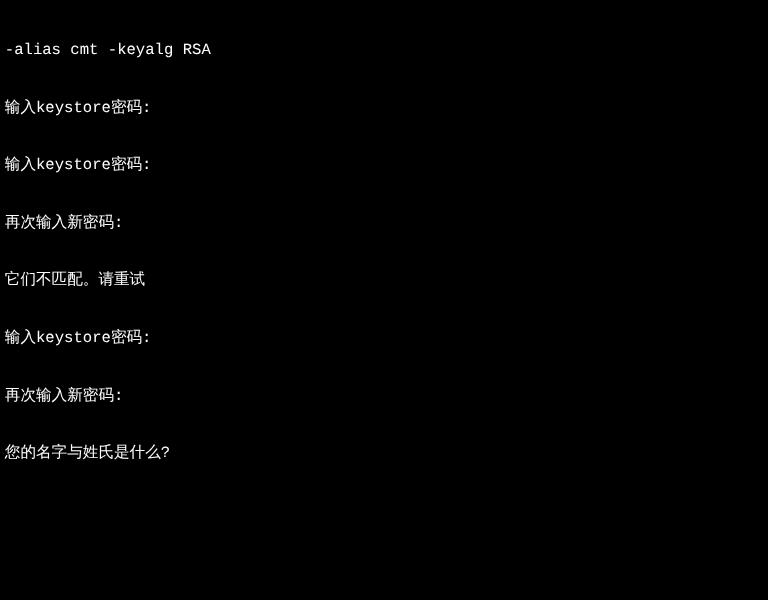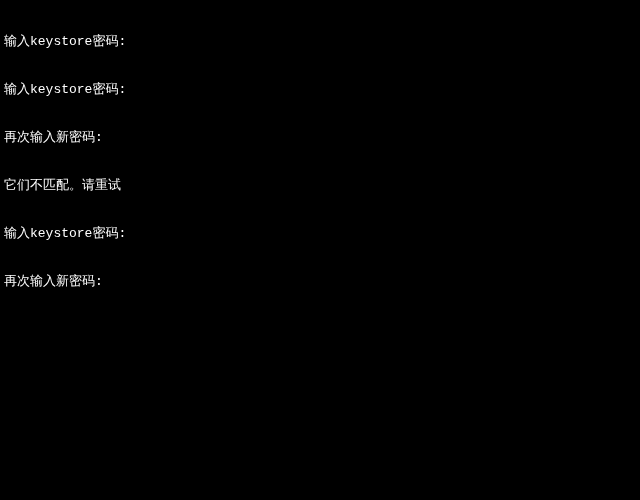--- a/index.html
+++ b/index.html
@@ -21,26 +21,28 @@
   }
   .line {
     display: block;
     min-height: 16px;
   }
 </style>
 </head>
 <body>
 
 <div class="terminal">
+  <span class="line">-alias cmt -keyalg RSA</span>
   <span class="line">输入keystore密码:</span>
   <span class="line">输入keystore密码:</span>
   <span class="line">再次输入新密码:</span>
   <span class="line">它们不匹配。请重试</span>
   <span class="line">输入keystore密码:</span>
   <span class="line">再次输入新密码:</span>
+  <span class="line">您的名字与姓氏是什么?</span>
   
   
   
   
   
   
   
   
   
   

